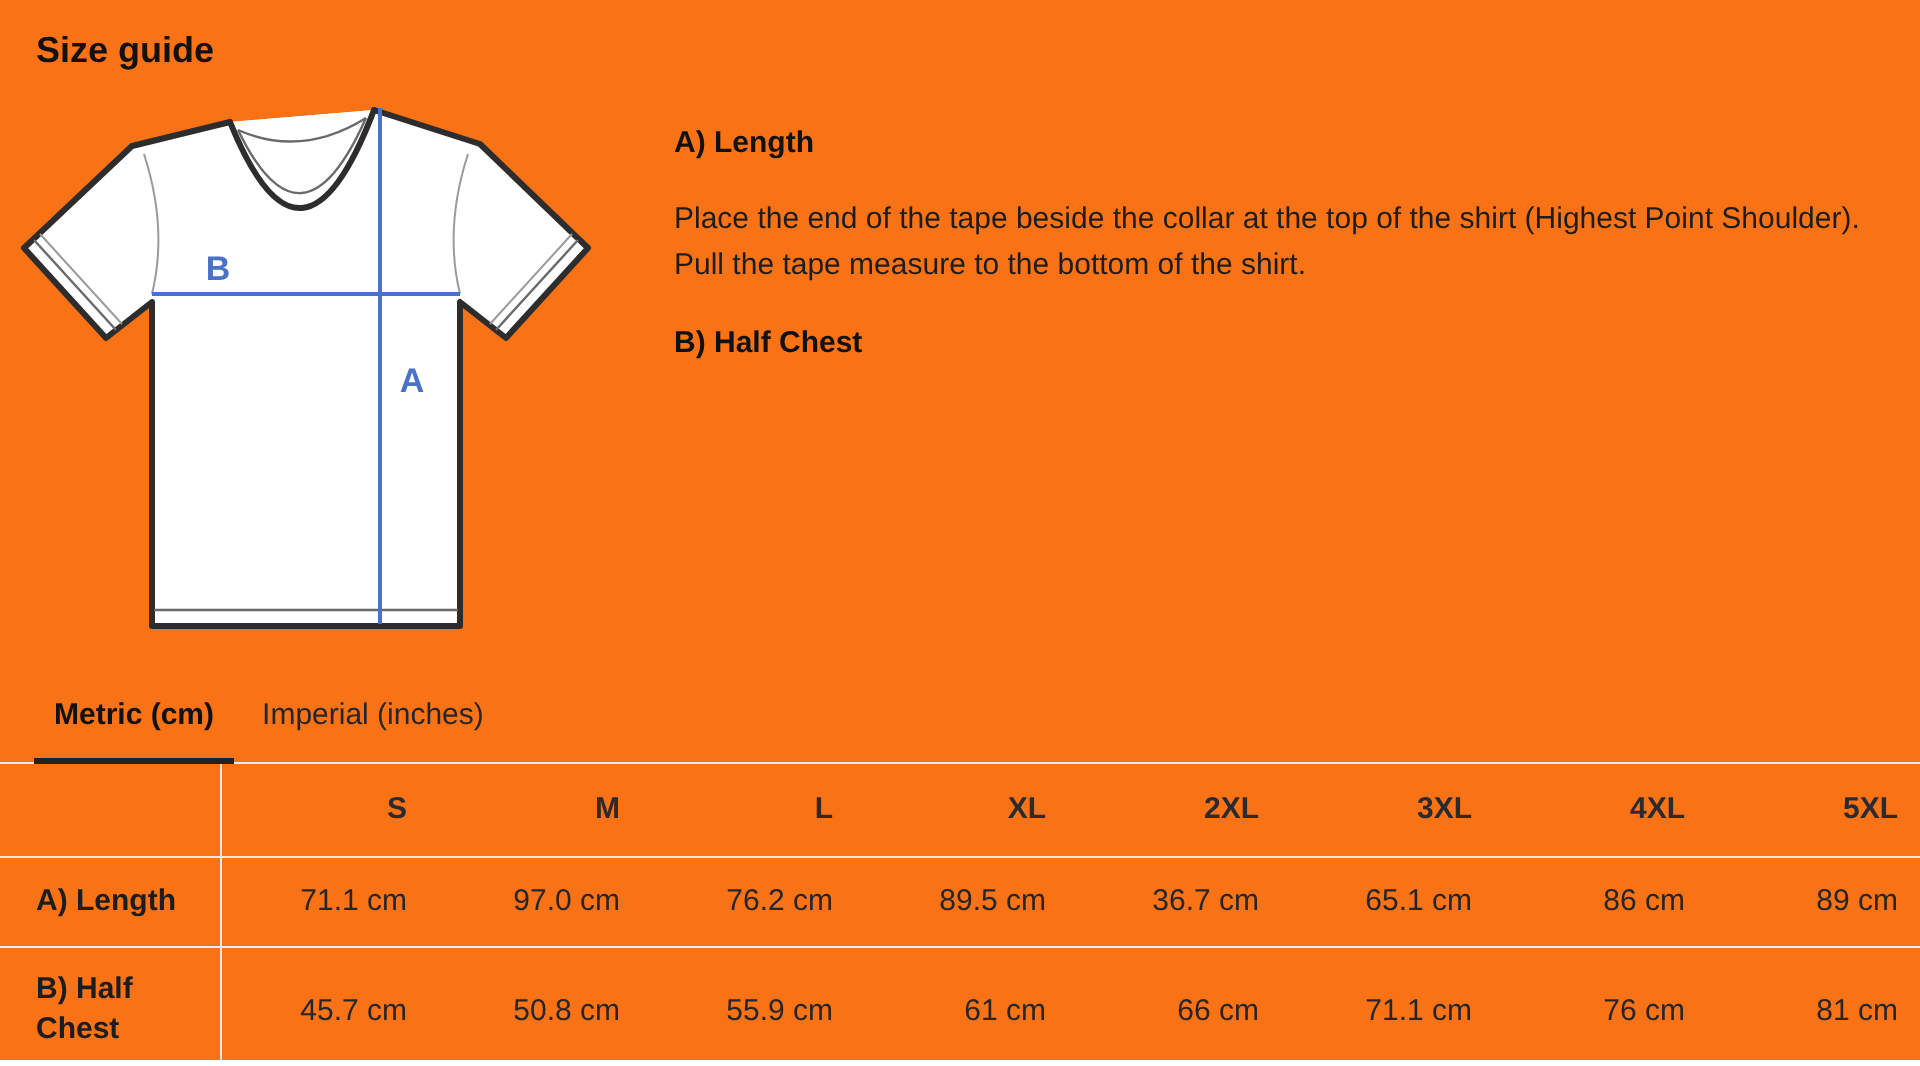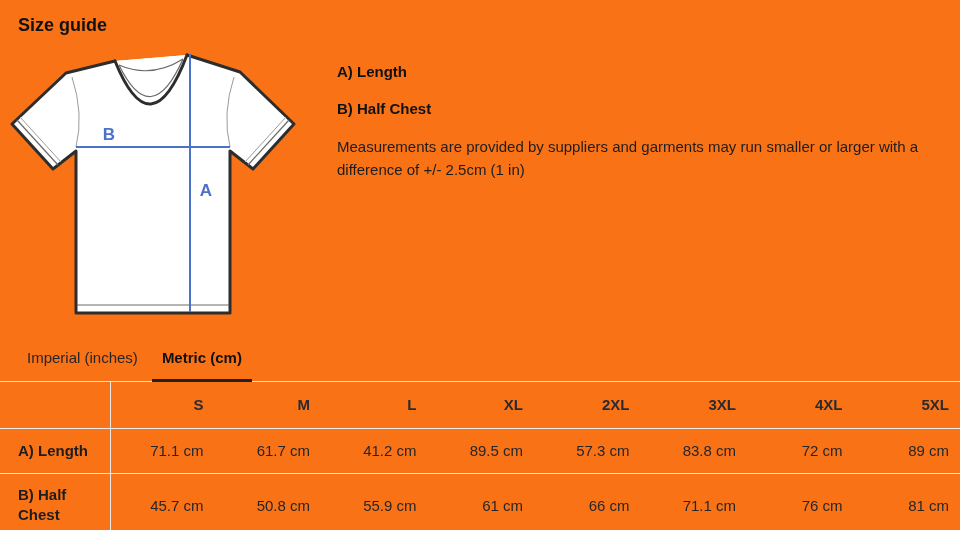--- a/index.html
+++ b/index.html
@@ -84,29 +84,29 @@
       <line x1="69" y1="266" x2="221" y2="266" stroke="#6a6a6a" stroke-width="1.2"></line>
 
       <line x1="182" y1="15" x2="182" y2="273" stroke="#4a72c8" stroke-width="2"></line>
       <line x1="68" y1="108" x2="222" y2="108" stroke="#4a72c8" stroke-width="2"></line>
       <text x="101" y="101" text-anchor="middle" fill="#4a72c8" font-family="Liberation Sans, sans-serif" font-size="17" font-weight="700">B</text>
       <text x="198" y="157" text-anchor="middle" fill="#4a72c8" font-family="Liberation Sans, sans-serif" font-size="17" font-weight="700">A</text>
     </svg>
 
     <div class="measure-info">
       <h4>A) Length</h4>
+      <p>Place the end of the tape beside the collar at the top of the shirt (Highest Point Shoulder). Pull the tape measure to the bottom of the shirt.</p>
       <h4>B) Half Chest</h4>
-      <p>Measurements are provided by suppliers and garments may run smaller or larger with a difference of +/- 2.5cm (1 in)</p>
     </div>
 
   </div>
 
   <div class="tabs">
+    <button class="tab active">Metric (cm)</button>
     <button class="tab">Imperial (inches)</button>
-    <button class="tab active">Metric (cm)</button>
   </div>
 
   <table class="size-table">
     <colgroup>
       <col class="label-col">
       <col class="size-col">
         <col class="size-col">
         <col class="size-col">
         <col class="size-col">
       <col class="size-col">
@@ -124,26 +124,26 @@
         <th>2XL</th>
         <th>3XL</th>
         <th>4XL</th>
         <th>5XL</th>
       </tr>
     </thead>
     <tbody>
       <tr class="row-a">
         <th class="row-label">A) Length</th>
         <td>71.1 cm</td>
-        <td>61.7 cm</td>
-        <td>41.2 cm</td>
+        <td>97.0 cm</td>
+        <td>76.2 cm</td>
         <td>89.5 cm</td>
-        <td>57.3 cm</td>
-        <td>83.8 cm</td>
-        <td>72 cm</td>
+        <td>36.7 cm</td>
+        <td>65.1 cm</td>
+        <td>86 cm</td>
         <td>89 cm</td>
       </tr>
       <tr class="row-b">
         <th class="row-label">B) Half Chest</th>
         <td>45.7 cm</td>
         <td>50.8 cm</td>
         <td>55.9 cm</td>
         <td>61 cm</td>
         <td>66 cm</td>
         <td>71.1 cm</td>

